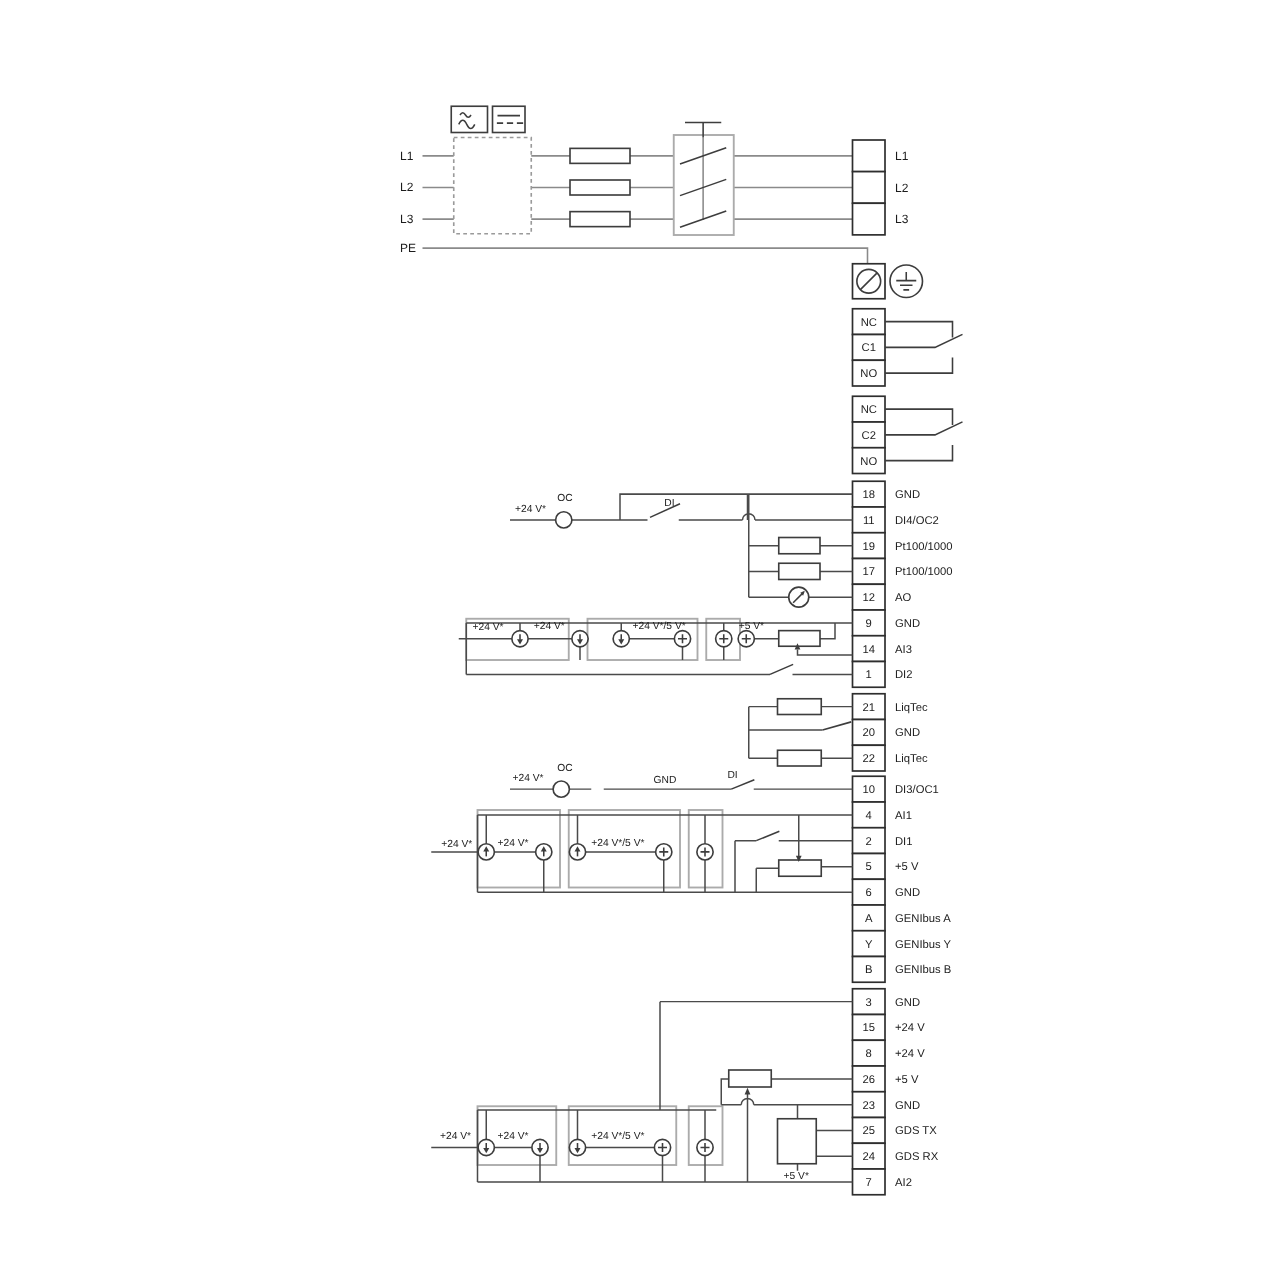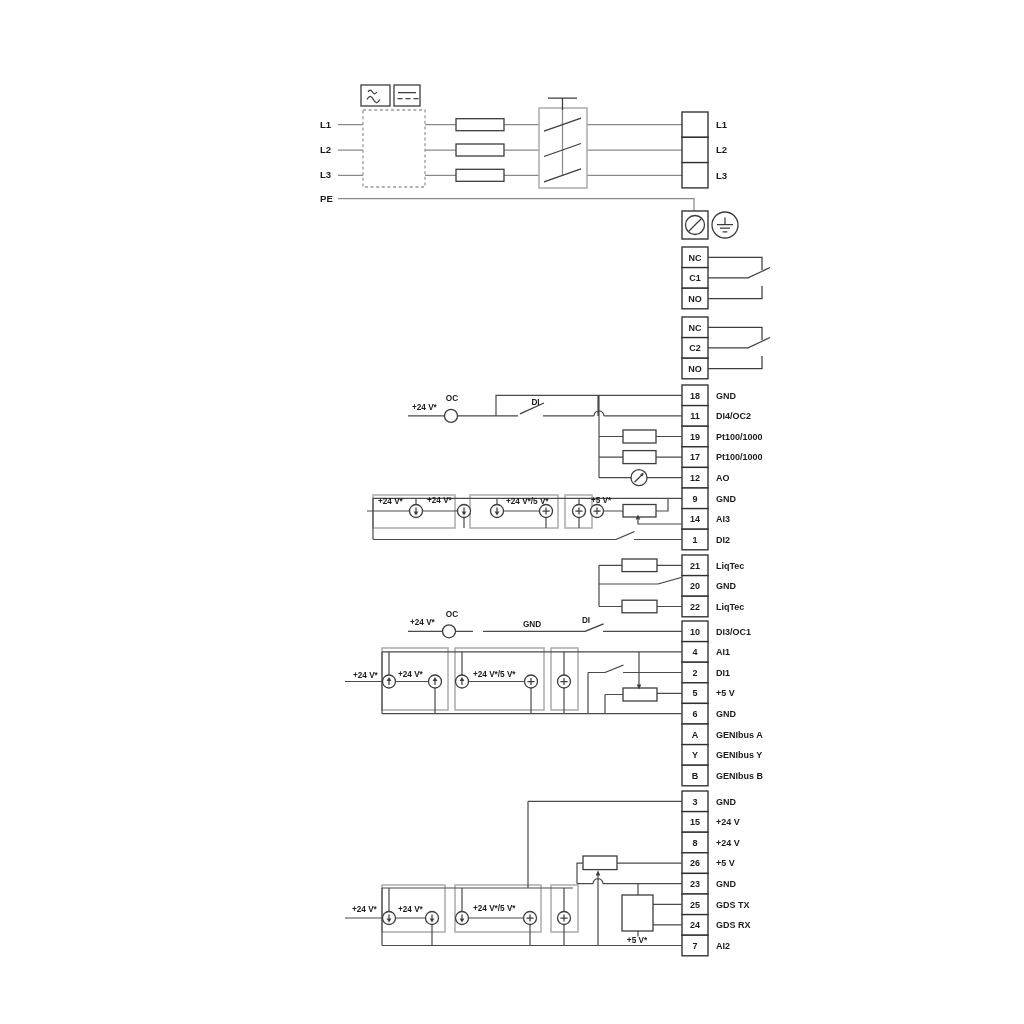--- a/index.html
+++ b/index.html
@@ -1,16 +1,16 @@
 <!DOCTYPE html>
 <html><head>
 <meta charset="utf-8">
 <style>
   html,body{margin:0;padding:0;background:#ffffff;}
-  .stage{position:relative;width:1024px;height:1024px;background:#ffffff;overflow:hidden;font-weight:bold;}
+  .stage{position:relative;width:1024px;height:1024px;background:#ffffff;overflow:hidden;}
   svg{display:block;}
   text{font-family:"Liberation Sans","DejaVu Sans",sans-serif;fill:#1c1c1c;}
   .t-num{font-size:9px;text-anchor:middle;}
   .t-lab{font-size:9px;text-anchor:start;}
   .t-pwr{font-size:9.6px;text-anchor:start;}
   .t-ann{font-size:8.2px;text-anchor:start;}
   .t-annm{font-size:8.2px;text-anchor:middle;}
   .pw{stroke:#8a8a8a;stroke-width:1.25;fill:none;}
   .sw{stroke:#4a4a4a;stroke-width:1.2;fill:none;}
   .bl{stroke:#3d3d3d;stroke-width:1.25;fill:none;}

